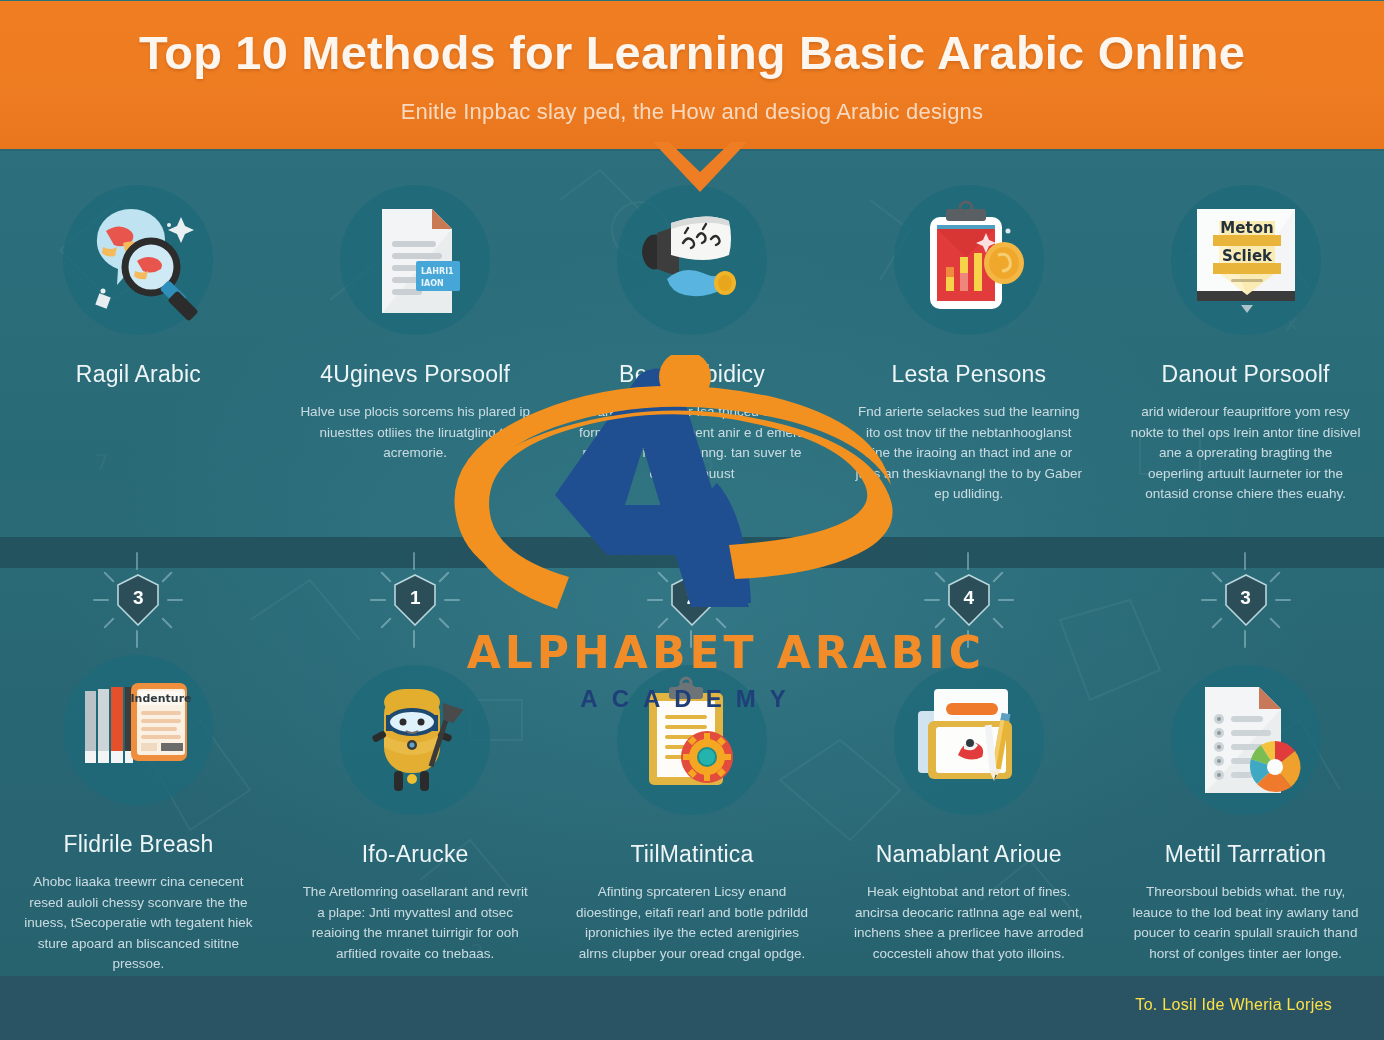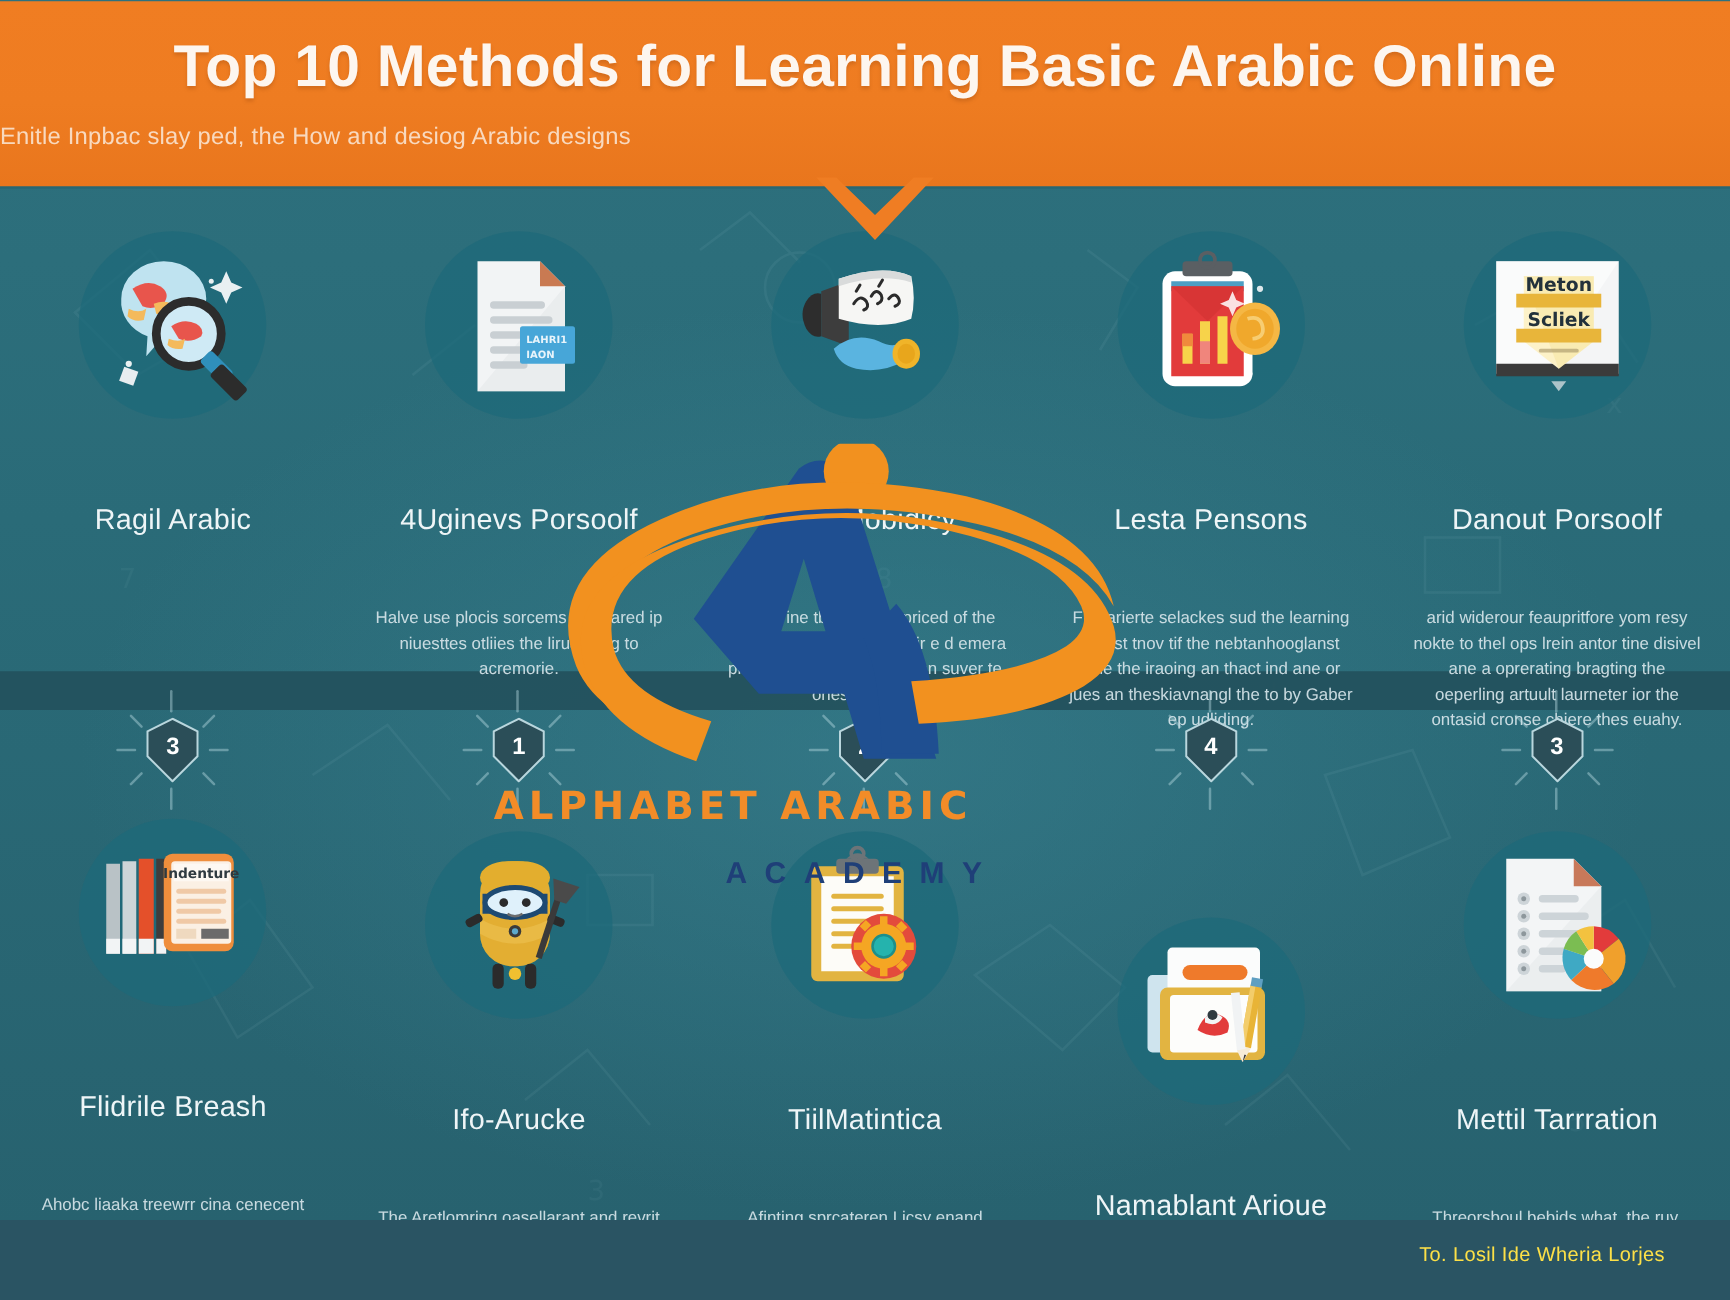--- a/index.html
+++ b/index.html
@@ -52,23 +52,23 @@
     font-weight: bold;
     letter-spacing: 0.2px;
     font-family: "Liberation Sans", sans-serif;
     text-shadow: 0 2px 3px rgba(130,60,10,0.25);
     white-space: nowrap;
   }
   .header-sub {
     position: absolute;
     left: 0; right: 0;
     top: 98px;
-    text-align: left;
+    text-align: center;
     color: #fae2cd;
-    font-size: 19px;
+    font-size: 22px;
     letter-spacing: 0.2px;
     opacity: 0.92;
   }
 
   
   .divider-band {
     position: absolute;
     left: 0;
     top: 537px;
     width: 1384px;
@@ -104,21 +104,20 @@
   }
   .row-1 { top: 185px; }
   .row-2 { top: 655px; align-items: center; }
   .card {
     flex: 1 1 0;
     display: flex;
     flex-direction: column;
     align-items: center;
     padding: 0 14px;
     box-sizing: border-box;
-    gap: 41px;
   }
   .icon-circle {
     width: 150px;
     height: 150px;
     border-radius: 50%;
     background: rgba(30,105,122,0.75);
     display: flex;
     align-items: center;
     justify-content: center;
     position: relative;
@@ -192,23 +191,23 @@
     top: 355px;
     width: 590px;
     height: 420px;
     pointer-events: none;
   }
   .wm-text-main {
     position: absolute;
     left: 0;
     top: 272px;
     width: 590px;
-    text-align: left;
+    text-align: right;
     color: #f28c28;
-    font-size: 31px;
+    font-size: 44px;
     font-weight: bold;
     letter-spacing: 4px;
     font-family: "DejaVu Sans", sans-serif;
   }
   .wm-text-sub {
     position: absolute;
     left: 0;
     top: 330px;
     width: 590px;
     text-align: center;
@@ -589,20 +588,21 @@
             <path d="M94.8 100 l1.7 6 l1.7 -6 Z" fill="#3a3a3a"></path>
             <rect x="92" y="38" width="9" height="7" fill="#5e9fc2"></rect>
           </g>
           <g transform="rotate(-6 86 72)">
             <rect x="83" y="50" width="7" height="46" fill="#f1f3f4"></rect>
             <path d="M83 96 l3.5 10 l3.5 -10 Z" fill="#f7ecd6"></path>
           </g>
         </svg>
       </div>
       <div class="card-title">Namablant Arioue</div>
+      <div class="card-body">Heak eightobat and retort of fines. ancirsa deocaric ratlnna age eal went, inchens shee a prerlicee have arroded coccesteli ahow that yoto illoins.</div>
     </div>
 
     <div class="card">
       <div class="icon-circle">
         <svg width="130" height="130" viewBox="0 0 130 130">
           <path d="M24 12 h54 l22 22 v84 h-76 Z" fill="#f3f5f6"></path>
           <path d="M78 12 l22 22 h-22 Z" fill="#c8795a"></path>
           <path d="M100 34 v84 h-76 Z" fill="#e3e8ea" opacity="0.55"></path>
           <g>
             <circle cx="38" cy="44" r="5" fill="#cdd4d8"></circle>

